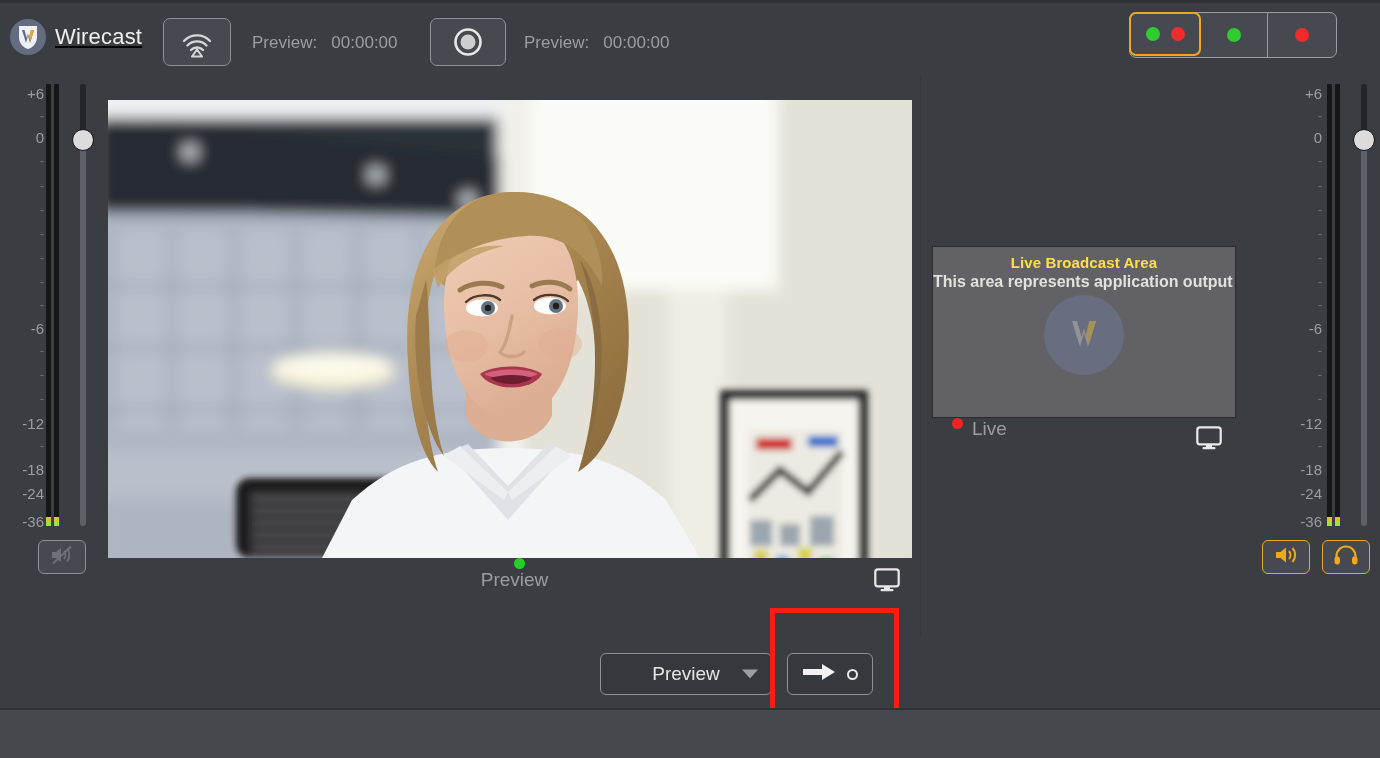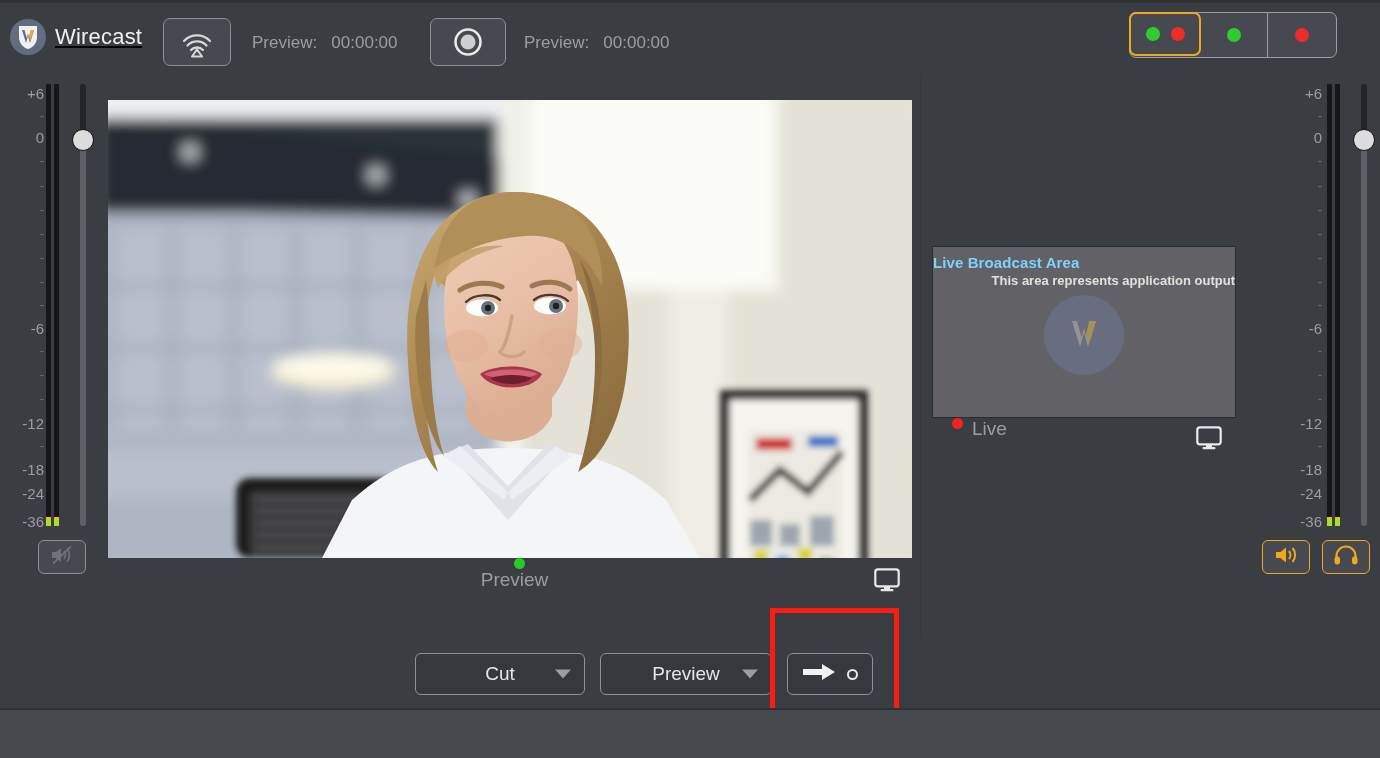--- a/index.html
+++ b/index.html
@@ -142,26 +142,26 @@
   
   #live-panel {
     position: absolute; left: 932px; top: 246px; width: 304px;
   }
   #live-thumb {
     position: relative; width: 304px; height: 172px;
     background: #616166; border: 1px solid #2a2b2f;
     overflow: hidden;
   }
   #live-title {
-    position: absolute; left: 0; right: 0; top: 7px; 
-    color: #7dd3fc; font-size: 15px; font-weight: bold; letter-spacing: .1px;
+    position: absolute; left: 0; right: 0; top: 7px; text-align: center;
+    color: #fde047; font-size: 15px; font-weight: bold; letter-spacing: .1px;
   }
   #live-sub {
-    position: absolute; left: 0; right: 0; top: 26px; text-align: right;
-    color: #e3e1db; font-size: 13px; font-weight: bold;
+    position: absolute; left: 0; right: 0; top: 26px; text-align: left;
+    color: #e3e1db; font-size: 16px; font-weight: bold;
   }
   #live-watermark {
     position: absolute; left: 50%; top: 52%; transform: translate(-50%,-50%);
     width: 80px; height: 80px; border-radius: 50%;
     background: #6a7185; opacity: .85;
     display: flex; align-items: center; justify-content: center;
   }
   #live-bar {
     position: relative; width: 304px; height: 42px;
     display: flex; align-items: flex-start;
@@ -569,24 +569,20 @@
         <svg width="26" height="24" viewBox="0 0 26 24" aria-hidden="true">
           <rect x="1.3" y="1.3" width="23.4" height="17" rx="2.6" fill="none" stroke="#e9e9e9" stroke-width="2.2"></rect>
           <rect x="10" y="18.3" width="6" height="3.4" fill="#e9e9e9"></rect>
           <rect x="6.5" y="21" width="13" height="2.2" rx="1" fill="#e9e9e9"></rect>
         </svg>
       </span>
     </div>
   </div>
 
   <div id="controls">
-    <div class="combo" id="combo-cut">
-      <span>Cut</span>
-      <span class="caret"></span>
-    </div>
     <div class="combo" id="combo-smooth">
       <span>Preview</span>
       <span class="caret"></span>
     </div>
     <div id="go-btn">
       <span>
         <svg width="34" height="20" viewBox="0 0 34 20" aria-hidden="true">
           <path d="M1 7 H20 V2 L33 10 L20 18 V13 H1 Z" fill="#f2f2f2"></path>
         </svg>
       </span>

